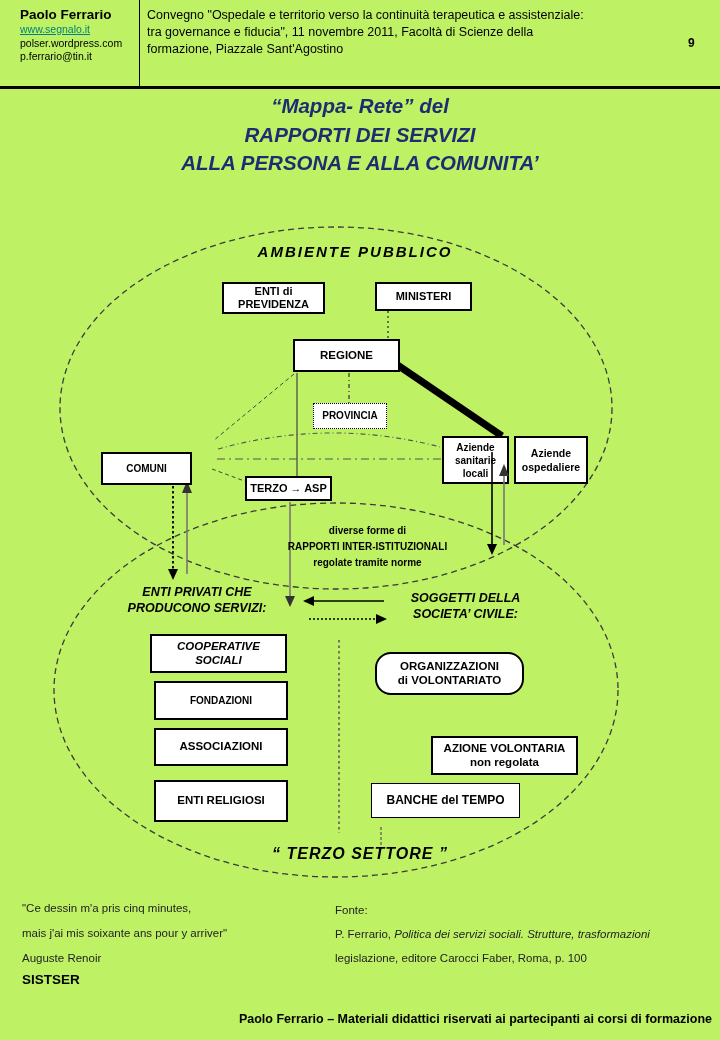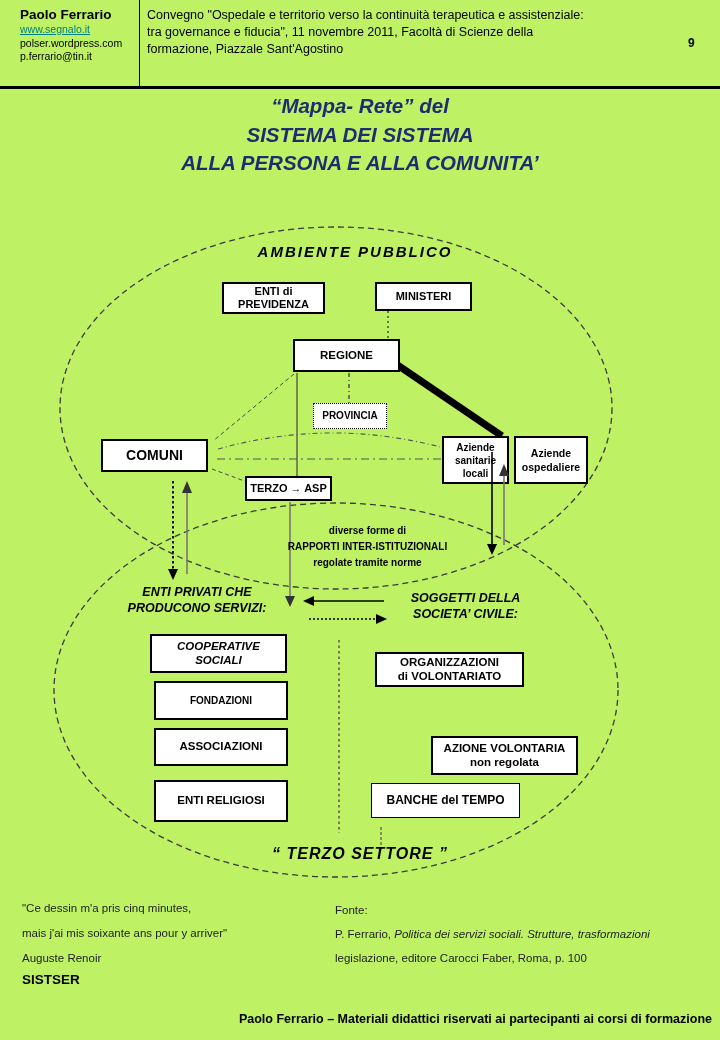--- a/index.html
+++ b/index.html
@@ -44,21 +44,21 @@
   </div>
   <div class="hdr-divider"></div>
   <div class="hdr-right">Convegno "Ospedale e territorio verso la continuità terapeutica e assistenziale:
 tra governance e fiducia", 11 novembre 2011, Facoltà di Scienze della
 formazione, Piazzale Sant'Agostino</div>
   <div class="hdr-page">9</div>
   <div class="hdr-rule"></div>
 
   <div class="title">
     <div>“Mappa- Rete” del</div>
-    <div>SISTEMA DEI SISTEMA</div>
+    <div>RAPPORTI DEI SERVIZI</div>
     <div>ALLA PERSONA E ALLA COMUNITA’</div>
   </div>
 
   <svg class="layer under" width="720" height="1040">
 
     <ellipse cx="336" cy="408" rx="276" ry="181" fill="none" stroke="#3a3a3a" stroke-width="1.3" stroke-dasharray="6,4"></ellipse>
     <ellipse cx="336" cy="690" rx="282" ry="187" fill="none" stroke="#3a3a3a" stroke-width="1.3" stroke-dasharray="6,4"></ellipse>
 
     <line x1="388" y1="311" x2="388" y2="338" stroke="#333" stroke-width="1.3" stroke-dasharray="2,3"></line>
 
@@ -101,33 +101,33 @@
 PRODUCONO SERVIZI:</div>
   <div class="lbl ital" style="left:393px;top:591px;width:145px;font-size:12.5px;line-height:15.5px;">SOGGETTI DELLA
 SOCIETA’ CIVILE:</div>
   <div class="lbl ital" style="left:250px;top:845px;width:220px;font-size:16px;letter-spacing:1px;">“ TERZO  SETTORE ”</div>
 
   <div class="box" style="left:222px;top:282px;width:103px;height:32px;">ENTI di
 PREVIDENZA</div>
   <div class="box" style="left:375px;top:282px;width:97px;height:29px;">MINISTERI</div>
   <div class="box" style="left:293px;top:339px;width:107px;height:33px;font-size:11.5px;">REGIONE</div>
   <div class="box" style="left:313px;top:403px;width:74px;height:26px;font-size:10px;border-width:1.5px;border-style:dotted;">PROVINCIA</div>
-  <div class="box" style="left:101px;top:439px;width:107px;height:33px;font-size:14px;">COMUNI</div>
+  <div class="box" style="left:101px;top:452px;width:91px;height:33px;font-size:10px;">COMUNI</div>
   <div class="box" style="left:245px;top:476px;width:87px;height:25px;">TERZO → ASP</div>
   <div class="box" style="left:442px;top:436px;width:67px;height:48px;font-size:10px;line-height:13px;">Aziende
 sanitarie
 locali</div>
   <div class="box" style="left:514px;top:436px;width:74px;height:48px;font-size:10.5px;line-height:14px;">Aziende
 ospedaliere</div>
   <div class="box" style="left:150px;top:634px;width:137px;height:39px;font-size:11.5px;font-style:italic;">COOPERATIVE
 SOCIALI</div>
   <div class="box" style="left:154px;top:681px;width:134px;height:39px;font-size:10px;">FONDAZIONI</div>
   <div class="box" style="left:154px;top:728px;width:134px;height:38px;font-size:11.5px;">ASSOCIAZIONI</div>
   <div class="box" style="left:154px;top:780px;width:134px;height:42px;font-size:11.5px;">ENTI RELIGIOSI</div>
-  <div class="box" style="left:375px;top:652px;width:149px;height:35px;font-size:11.5px;">ORGANIZZAZIONI
+  <div class="box" style="left:375px;top:652px;width:149px;height:43px;font-size:11.5px;border-radius:16px;">ORGANIZZAZIONI
 di  VOLONTARIATO</div>
   <div class="box" style="left:371px;top:783px;width:149px;height:35px;font-size:12px;border-width:1.5px;">BANCHE  del TEMPO</div>
   <div class="box" style="left:431px;top:736px;width:147px;height:39px;font-size:11.5px;">AZIONE VOLONTARIA
 non regolata</div>
 
   <svg class="layer over" width="720" height="1040">
     <line x1="492" y1="452" x2="492" y2="545" stroke="#000" stroke-width="1.6"></line>
     <polygon points="487,544 497,544 492,555" fill="#000"></polygon>
     <line x1="504" y1="474" x2="504" y2="545" stroke="#777" stroke-width="1.6"></line>
     <polygon points="499,476 509,476 504,464" fill="#333"></polygon>

